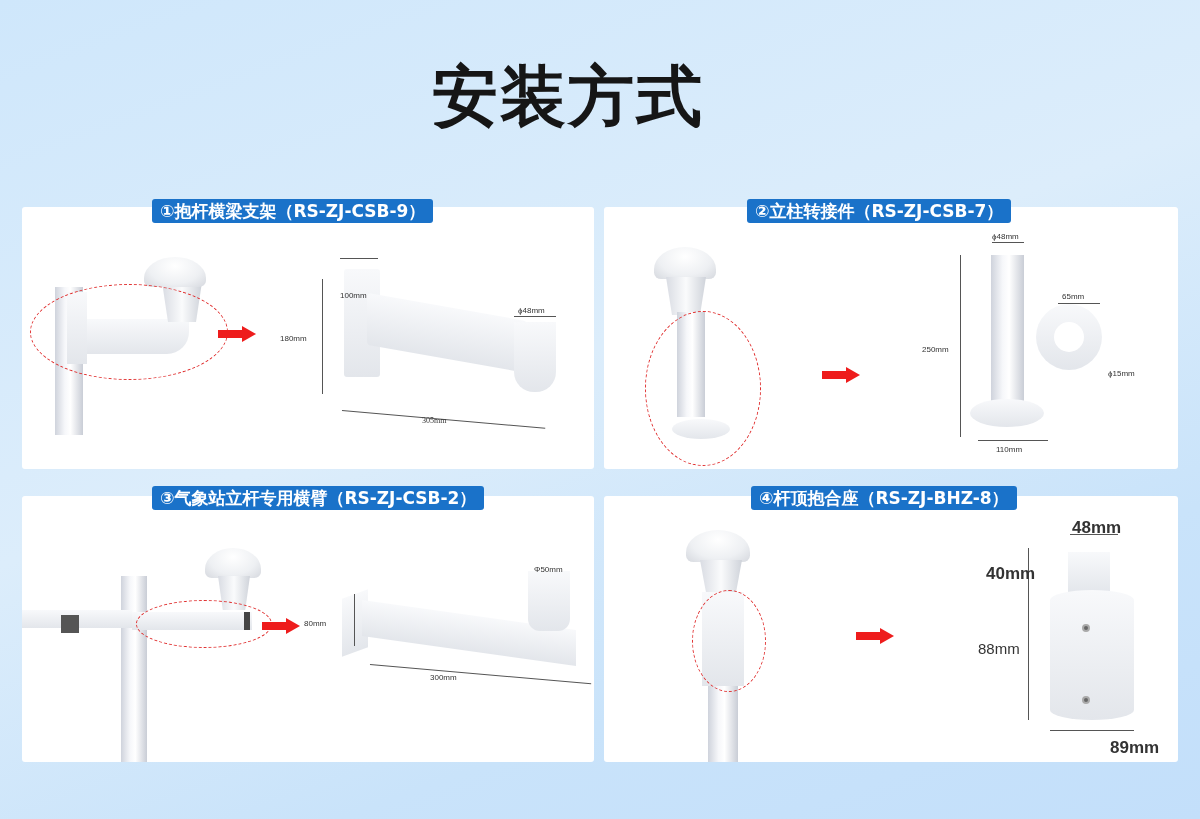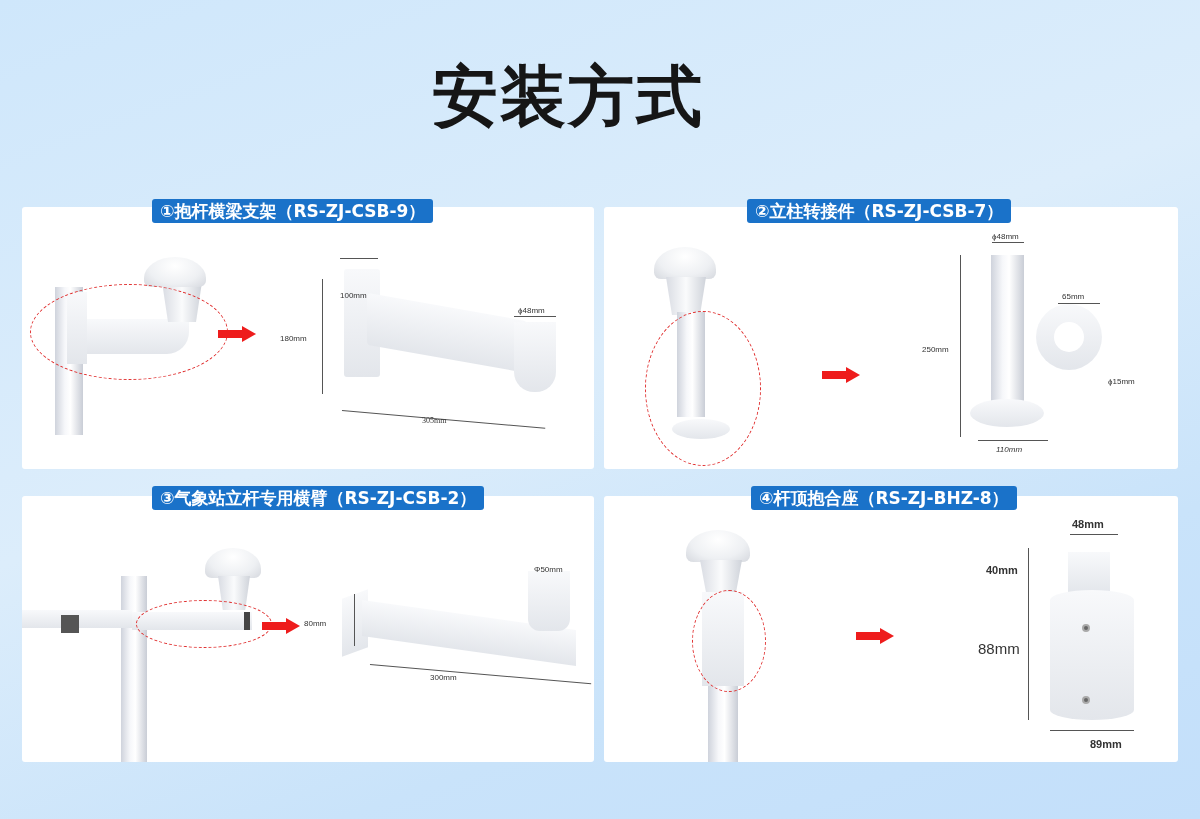--- a/index.html
+++ b/index.html
@@ -16,21 +16,21 @@
   .panel {
     position: absolute; background: #fff; border-radius: 3px;
   }
   .tag {
     position: absolute; height: 24px; line-height: 24px; padding: 0 8px;
     background: #1a72c9; color: #fff; font-weight: bold; font-size: 17px;
     border-radius: 3px; white-space: nowrap; z-index: 5;
   }
   .abs { position: absolute; }
   .dim { position: absolute; font-size: 8px; color: #333; font-family: "Liberation Sans", sans-serif; white-space: nowrap; }
-  .dim.big { font-size: 11px; font-weight: bold; }
+  .dim.big { font-size: 17px; font-weight: bold; }
   .dim.huge { font-size: 15px; text-align: right; }
   .line-h { position: absolute; height: 1px; background: #555; }
   .line-v { position: absolute; width: 1px; background: #555; }
   .arrow { position: absolute; width: 40px; height: 16px; }
   .arrow .shaft { position: absolute; left: 0; top: 4px; width: 26px; height: 8px; background: #ee1c1c; }
   .arrow .head { position: absolute; left: 24px; top: 0; width: 0; height: 0;
     border-top: 8px solid transparent; border-bottom: 8px solid transparent; border-left: 14px solid #ee1c1c; }
   .ellipse { position: absolute; border: 1.5px dashed #e03030; border-radius: 50%; }
   .pole { position: absolute; background: linear-gradient(90deg, #cfd3dc 0%, #f6f7fa 35%, #ffffff 55%, #c9cdd6 100%); }
   .dome { position: absolute; background: radial-gradient(ellipse at 50% 30%, #ffffff 0%, #eef0f3 60%, #d5d8de 100%); border-radius: 50% 50% 12% 12% / 70% 70% 20% 20%; }
@@ -83,24 +83,24 @@
 
   <div class="pole" style="left:387px; top:48px; width:33px; height:150px;"></div>
   <div class="white-part" style="left:366px; top:192px; width:74px; height:28px; border-radius:50%;"></div>
   <div class="white-part" style="left:432px; top:97px; width:66px; height:66px; border-radius:50%;"></div>
   <div class="abs" style="left:450px; top:115px; width:30px; height:30px; border-radius:50%; background:#fff;"></div>
   <div class="dim" style="left:388px; top:25px;">ϕ48mm</div>
   <div class="line-h" style="left:388px; top:35px; width:32px;"></div>
   <div class="line-v" style="left:356px; top:48px; height:182px;"></div>
   <div class="dim" style="left:318px; top:138px;">250mm</div>
   <div class="line-h" style="left:374px; top:233px; width:70px;"></div>
-  <div class="dim" style="left:392px; top:238px;font-style:italic;">110mm</div>
+  <div class="dim" style="left:392px; top:238px;">110mm</div>
   <div class="dim" style="left:458px; top:85px;">65mm</div>
   <div class="line-h" style="left:454px; top:96px; width:42px;"></div>
-  <div class="dim" style="left:504px; top:162px;margin-top:8px;">ϕ15mm</div>
+  <div class="dim" style="left:504px; top:162px;">ϕ15mm</div>
 </div>
 <div class="tag" style="left:747px; top:199px;">②立柱转接件（RS-ZJ-CSB-7）</div>
 
 <div class="panel" style="left:22px; top:496px; width:572px; height:266px;">
   <div class="pole" style="left:99px; top:80px; width:26px; height:186px;"></div>
   <div class="white-part" style="left:0px; top:114px; width:110px; height:18px;"></div>
   <div class="abs" style="left:39px; top:119px; width:18px; height:18px; background:#555;"></div>
   <div class="white-part" style="left:110px; top:116px; width:120px; height:18px;"></div>
   <div class="abs" style="left:222px; top:116px; width:6px; height:18px; background:#444;"></div>
   <div class="dome" style="left:183px; top:52px; width:56px; height:30px;"></div>
@@ -136,15 +136,15 @@
   <div class="white-part" style="left:464px; top:56px; width:42px; height:42px;"></div>
   <div class="white-part" style="left:446px; top:94px; width:84px; height:130px; border-radius:42px / 10px;"></div>
   <div class="bolt" style="left:478px; top:128px;"></div>
   <div class="bolt" style="left:478px; top:200px;"></div>
   <div class="dim big" style="left:468px; top:22px;">48mm</div>
   <div class="line-h" style="left:466px; top:38px; width:48px;"></div>
   <div class="line-v" style="left:424px; top:52px; height:172px;"></div>
   <div class="dim big" style="left:382px; top:68px;">40mm</div>
   <div class="dim huge" style="left:374px; top:144px;">88mm</div>
   <div class="line-h" style="left:446px; top:234px; width:84px;"></div>
-  <div class="dim big" style="left:466px; top:242px;padding-left:20px;">89mm</div>
+  <div class="dim big" style="left:486px; top:242px;padding-left:20px;">89mm</div>
 </div>
 <div class="tag" style="left:751px; top:486px;">④杆顶抱合座（RS-ZJ-BHZ-8）</div>
 
 </body></html>

